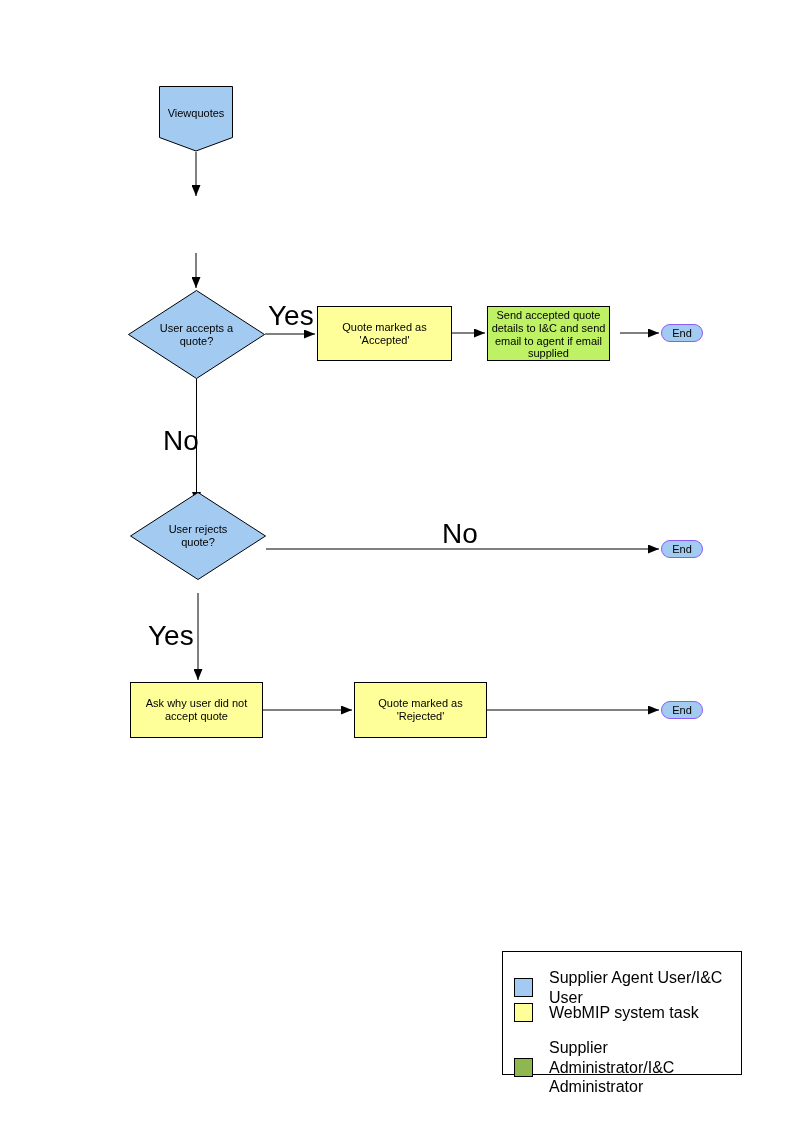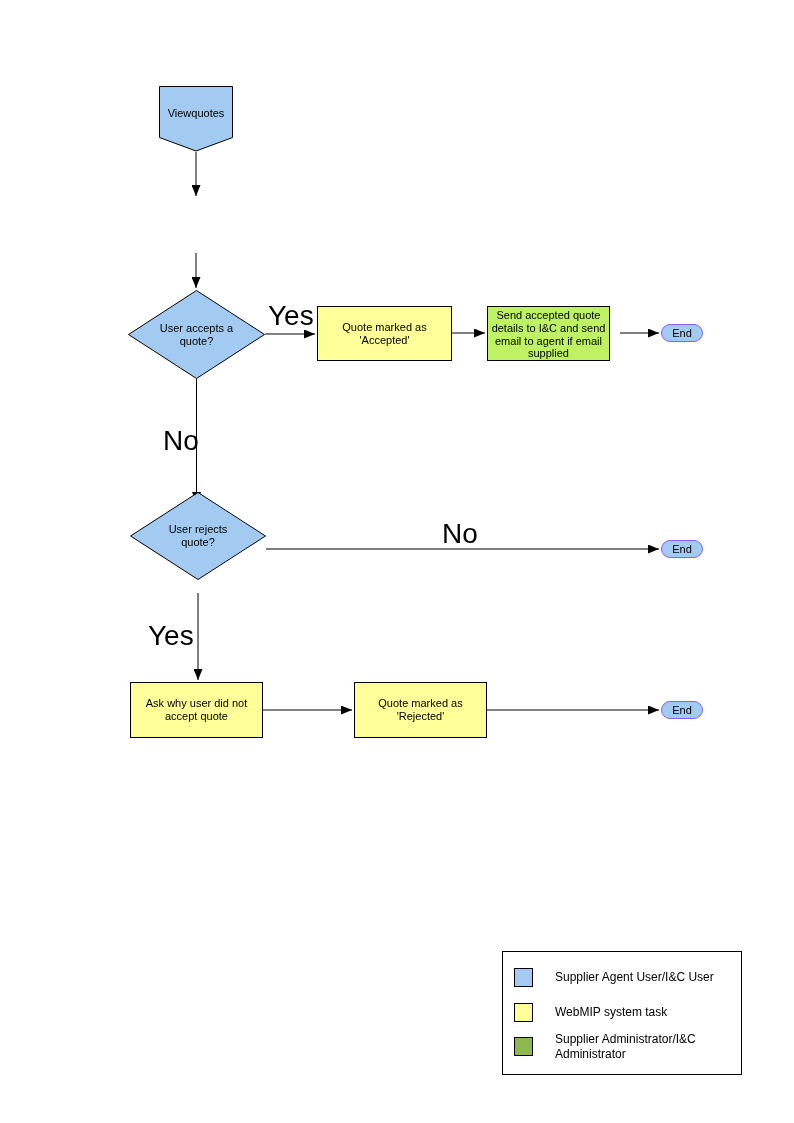--- a/index.html
+++ b/index.html
@@ -53,22 +53,22 @@
     display: flex;
     align-items: center;
   }
   .legend-swatch {
     width: 19px; height: 19px;
     border: 1px solid #000000;
     box-sizing: border-box;
     flex: 0 0 auto;
   }
   .legend-label {
-    margin-left: 22px;
-    font-size: 12px;
+    margin-left: 16px;
+    font-size: 16px;
     line-height: 1.22;
     width: 182px;
   }
 </style>
 </head>
 <body>
 
 <div id="canvas">
 
   <svg id="connector-layer" viewBox="0 0 794 1123">
@@ -148,19 +148,19 @@
 
   <div id="legend">
     <div class="legend-row" style="top:16px;">
       <span class="legend-swatch" style="background-color: rgb(163, 203, 241);"></span>
       <span class="legend-label">Supplier Agent User/I&amp;C User</span>
     </div>
     <div class="legend-row" style="top:51px;">
       <span class="legend-swatch" style="background-color: rgb(255, 255, 153);"></span>
       <span class="legend-label">WebMIP system task</span>
     </div>
-    <div class="legend-row" style="top:80px;">
+    <div class="legend-row" style="top:86px;">
       <span class="legend-swatch" style="background-color: rgb(143, 183, 80);"></span>
       <span class="legend-label">Supplier Administrator/I&amp;C Administrator</span>
     </div>
   </div>
 
 </div>
 
 </body></html>

